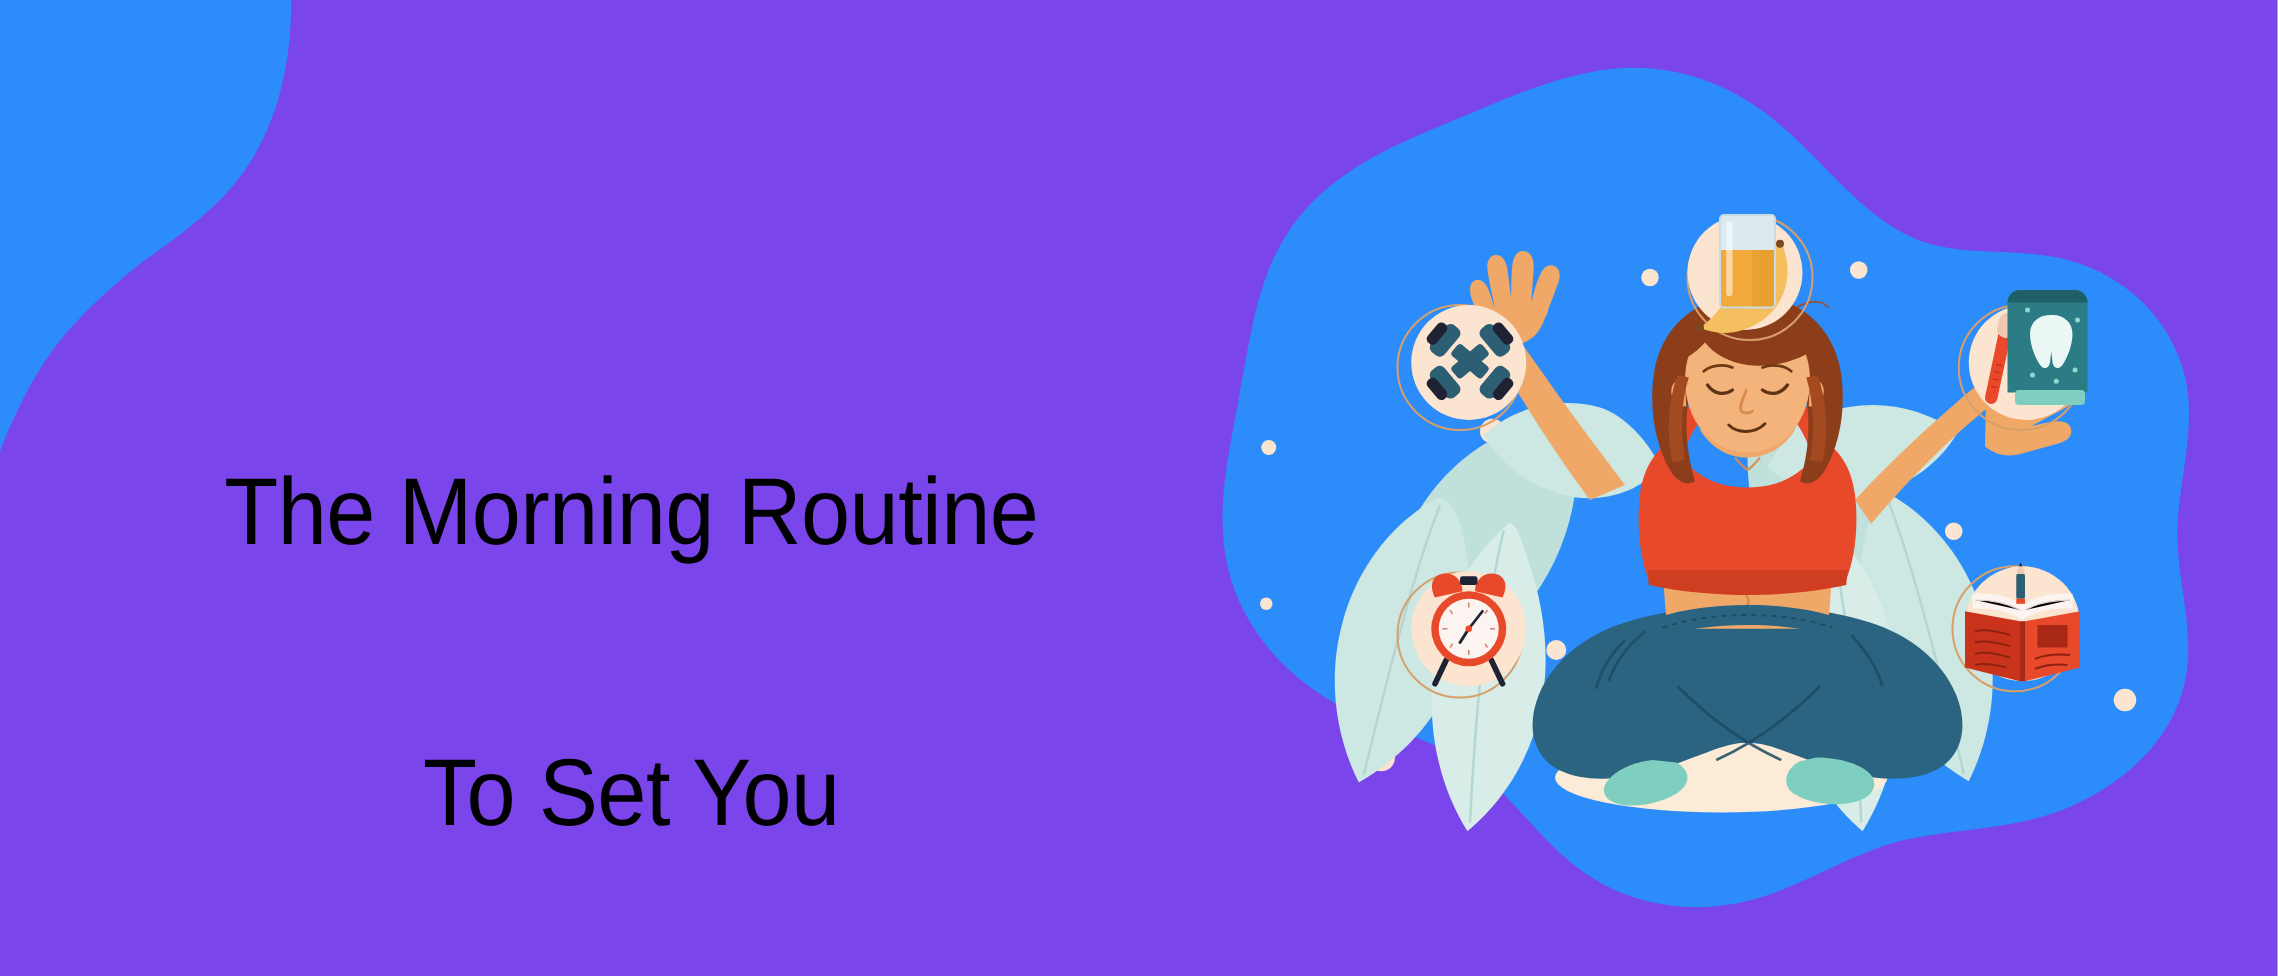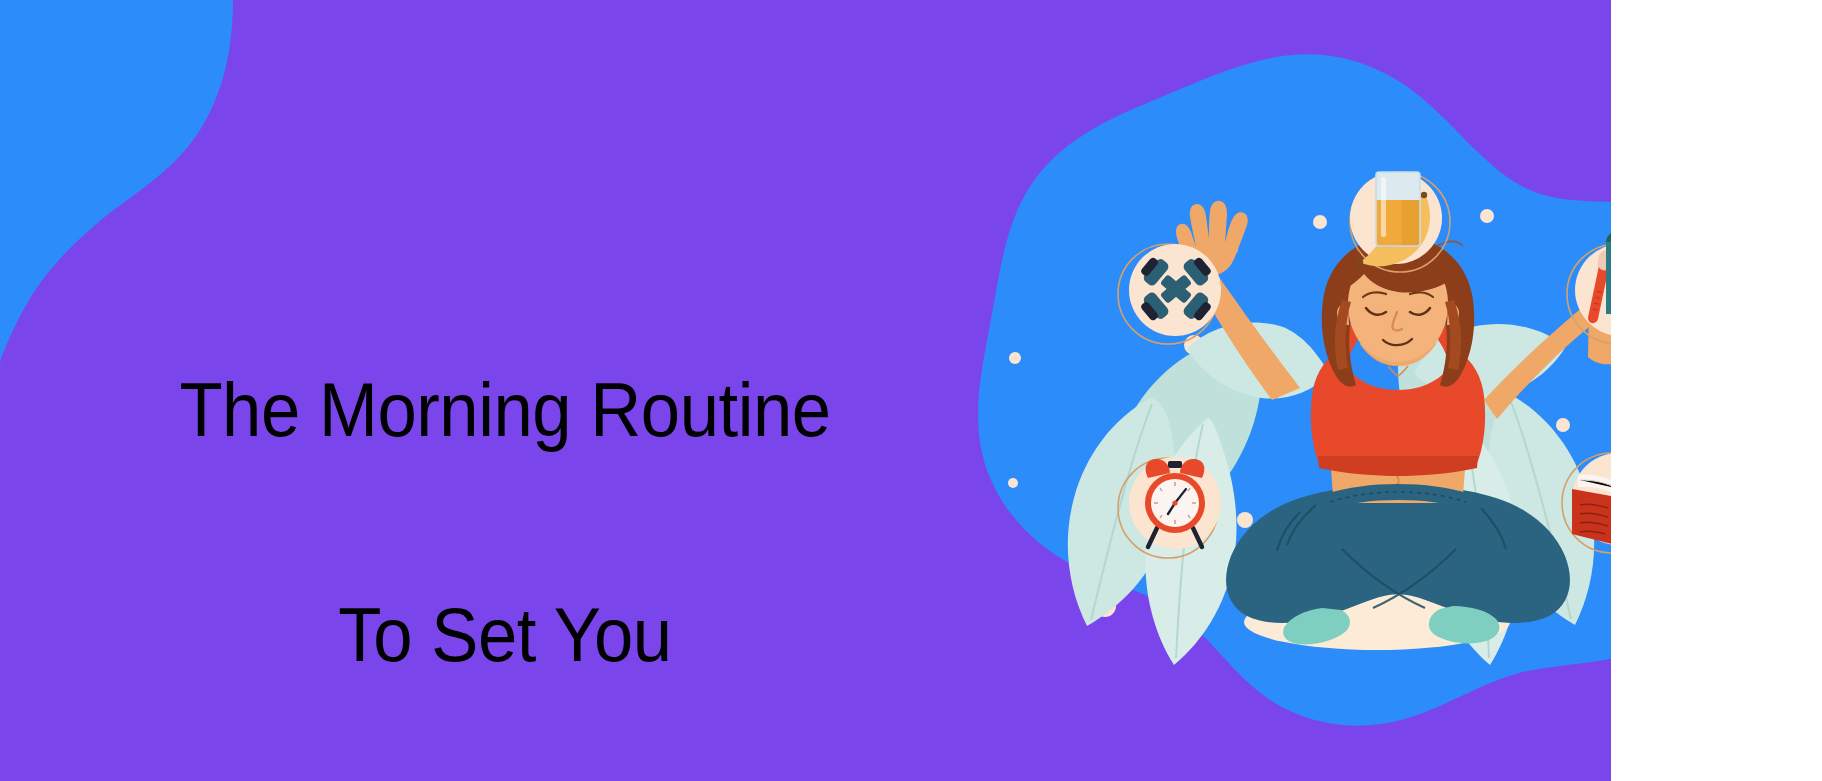--- a/index.html
+++ b/index.html
@@ -3,21 +3,21 @@
 <meta charset="utf-8">
 <title>The Morning Routine To Set You For Success</title>
 <style>
   html, body {
     margin: 0;
     padding: 0;
     background: #ffffff;
   }
   #banner {
     position: relative;
-    width: 1611px;
+    width: 1822px;
     height: 781px;
     overflow: hidden;
     background: #7B45EC;
     font-family: "Liberation Sans", "DejaVu Sans", sans-serif;
   }
   #bg-svg, #art-svg {
     position: absolute;
     top: 0;
     left: 0;
     width: 1822px;

